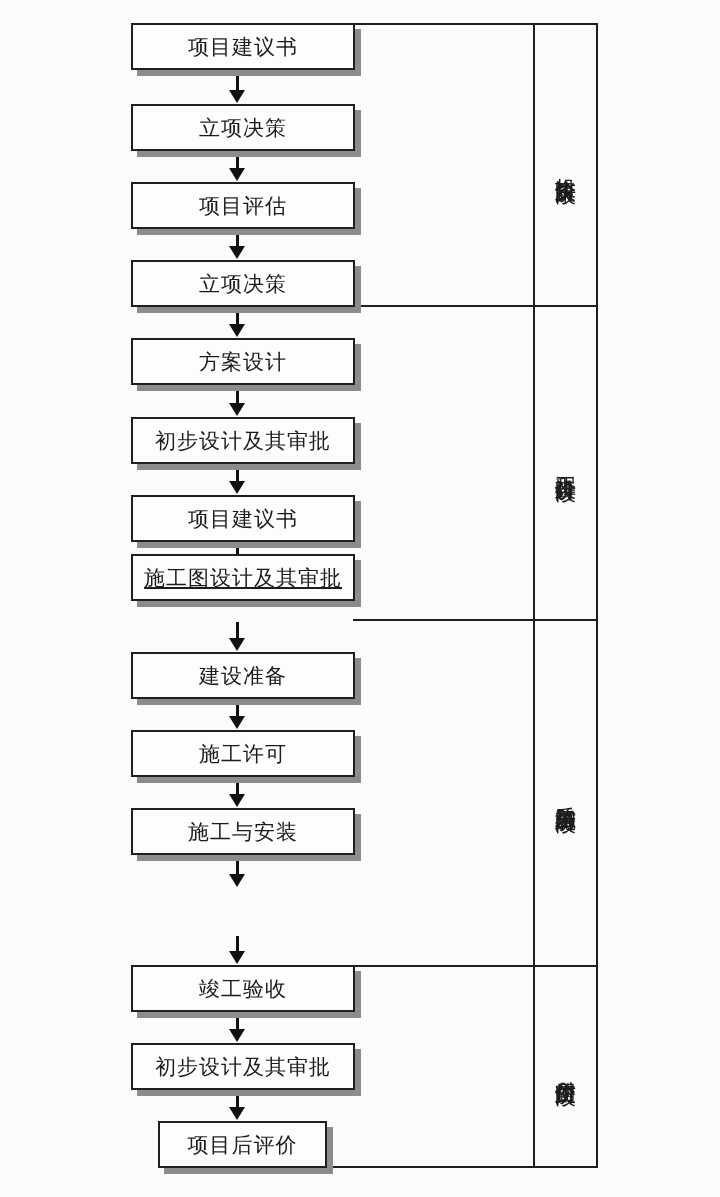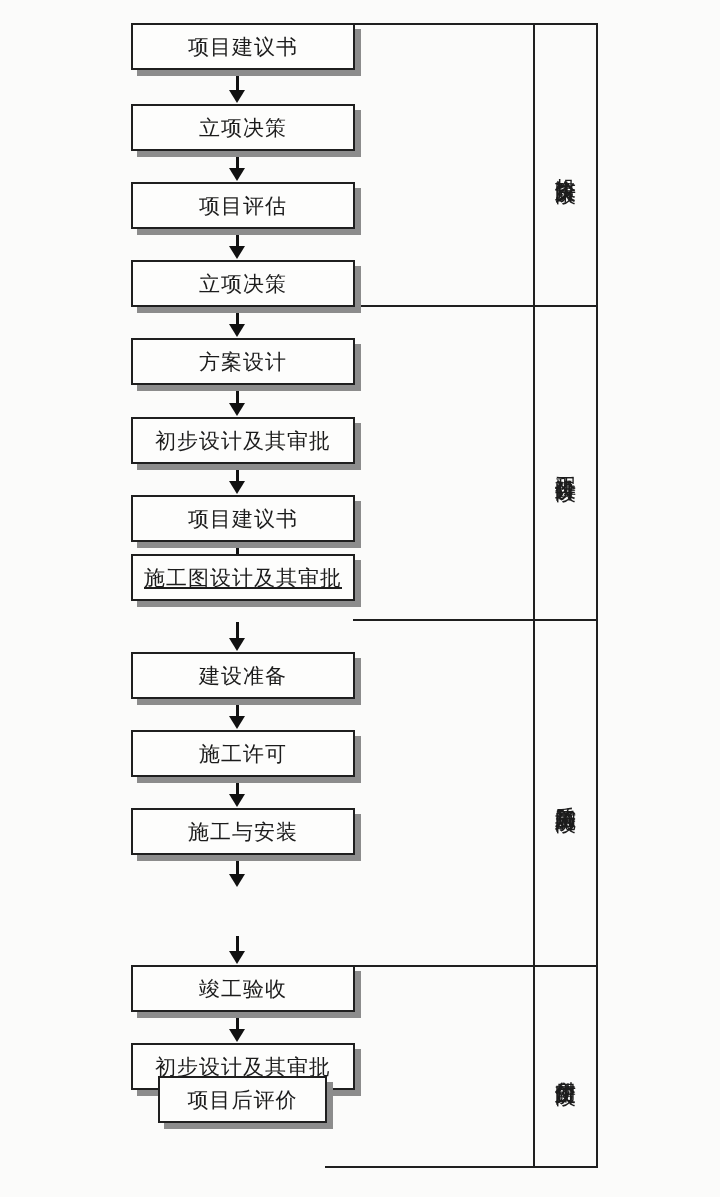--- a/index.html
+++ b/index.html
@@ -124,21 +124,21 @@
   <div class="flow-box" style="top:182px;">项目评估</div>
   <div class="flow-box" style="top:338px;">方案设计</div>
   <div class="flow-box" style="top:417px;">初步设计及其审批</div>
   <div class="flow-box" style="top:495px;">项目建议书</div>
   <div class="flow-box" style="top:554px;text-decoration:underline;">施工图设计及其审批</div>
   <div class="flow-box" style="top:652px;text-align:right;">建设准备</div>
   <div class="flow-box" style="top:808px;">施工与安装</div>
   <div class="flow-box" style="top:730px;">施工许可</div>
   <div class="flow-box" style="top:965px;">竣工验收</div>
   <div class="flow-box" style="top:1043px;">初步设计及其审批</div>
-  <div class="flow-box narrow" style="top:1076px;">项目后评价</div>
+  <div class="flow-box narrow" style="top:1121px;">项目后评价</div>
 
   <div class="arrow" style="top:71px;  height:32px;">
       <div class="shaft"></div>
       <div class="head"></div>
     </div>
   <div class="arrow" style="top:152px; height:29px;">
       <div class="shaft"></div>
       <div class="head"></div>
     </div>
   <div class="arrow" style="top:230px; height:29px;">

